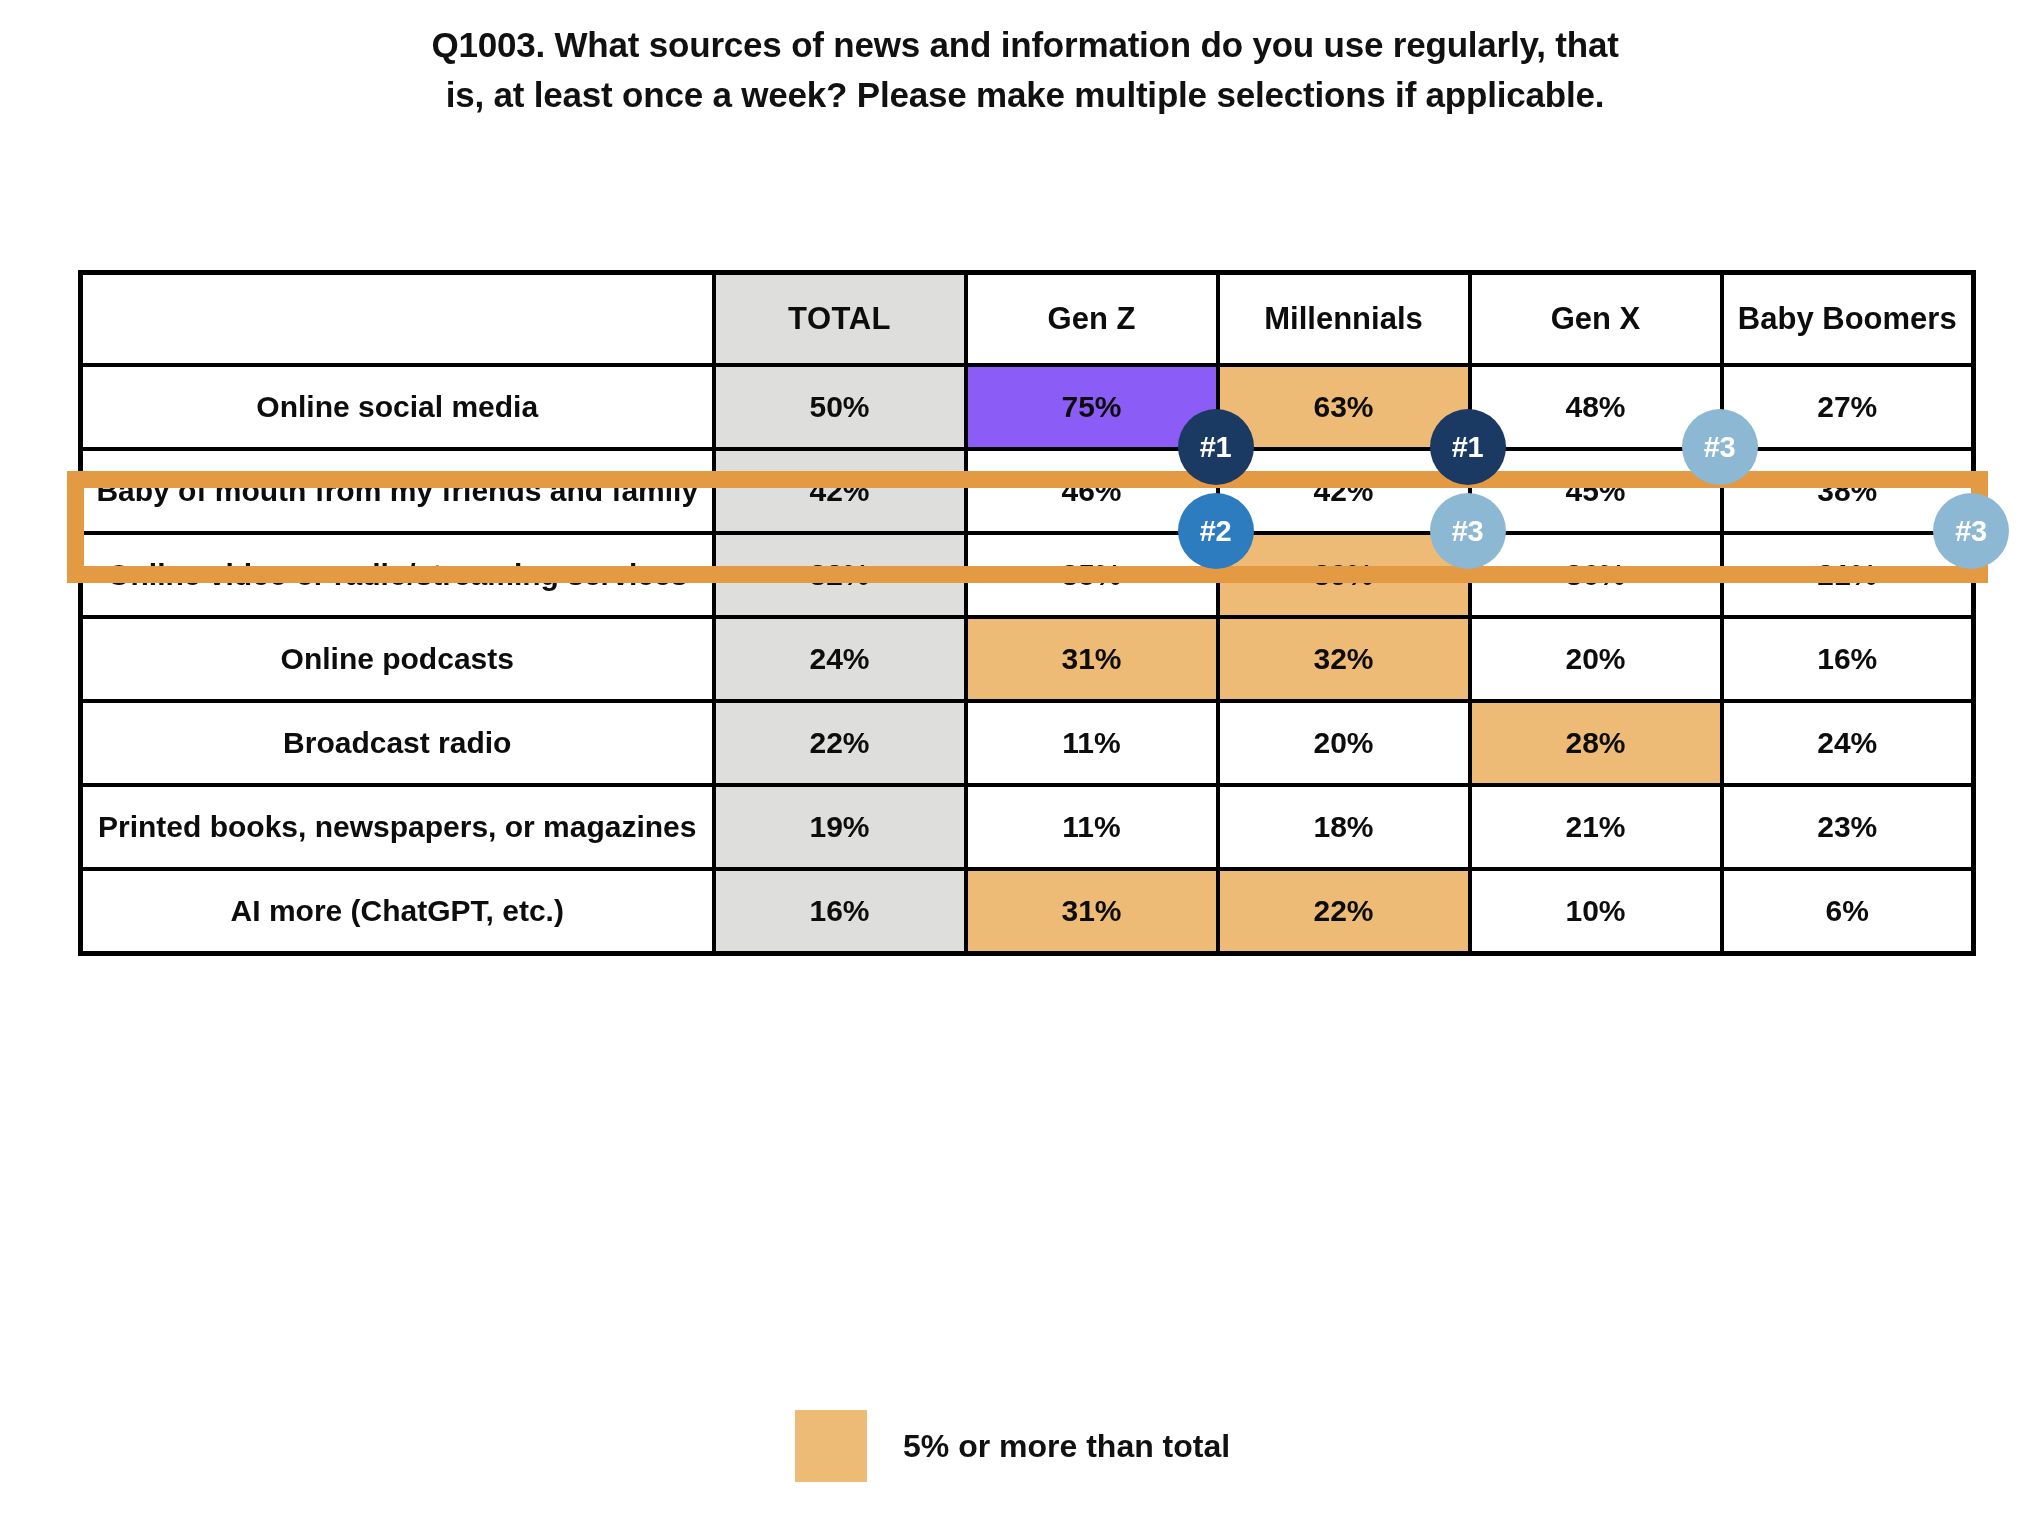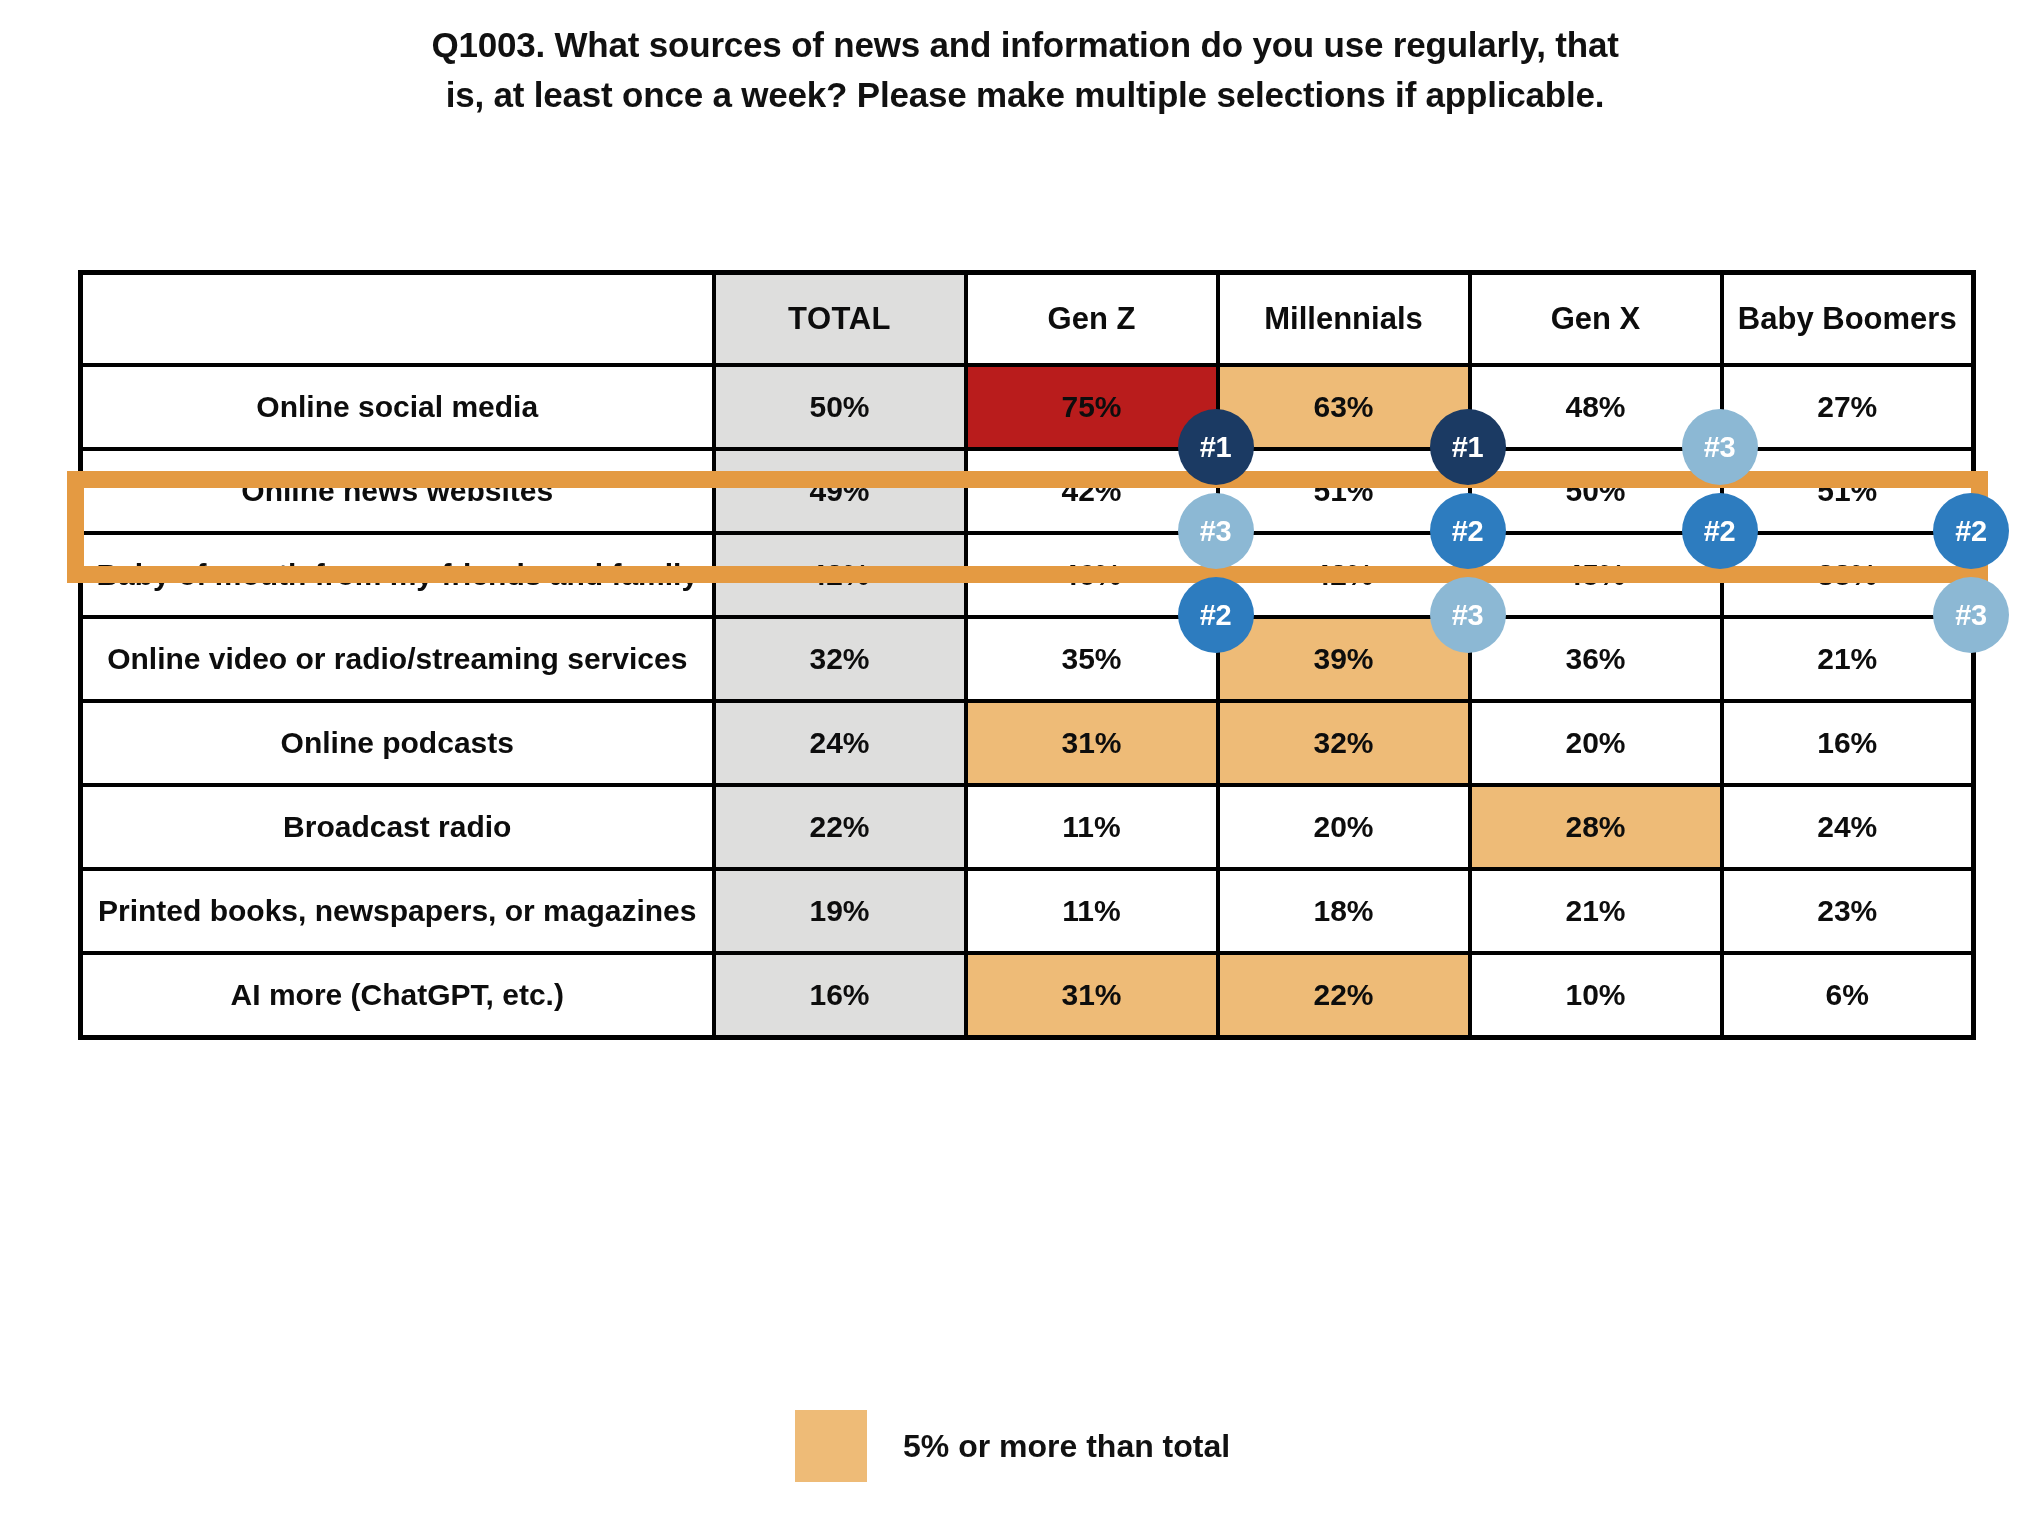--- a/index.html
+++ b/index.html
@@ -160,32 +160,24 @@
         <th class="h-gen">Gen Z</th>
         <th class="h-gen">Millennials</th>
         <th class="h-gen">Gen X</th>
         <th class="h-gen">Baby Boomers</th>
       </tr>
     </thead>
     <tbody id="matrix-body">
         <tr>
           <td class="rowlabel">Online social media</td>
           <td class="v-total" style="background: rgb(222, 222, 221);"><span>50%</span></td>
-          <td class="v-gen hl" style="background: #b91c1c;"><span>75%</span><div class="badge r1" style="background: rgb(27, 58, 99);">#1</div></td>
+          <td class="v-gen hl" style="background: #8b5cf6;"><span>75%</span><div class="badge r1" style="background: rgb(27, 58, 99);">#1</div></td>
           <td class="v-gen hl" style="background: rgb(238, 187, 119);"><span>63%</span><div class="badge r1" style="background: rgb(27, 58, 99);">#1</div></td>
           <td class="v-gen"><span>48%</span><div class="badge r3" style="background: rgb(140, 184, 212);">#3</div></td>
           <td class="v-gen"><span>27%</span></td>
-        </tr>
-        <tr>
-          <td class="rowlabel">Online news websites</td>
-          <td class="v-total" style="background: rgb(222, 222, 221);"><span>49%</span></td>
-          <td class="v-gen"><span>42%</span><div class="badge r3" style="background: rgb(140, 184, 212);">#3</div></td>
-          <td class="v-gen"><span>51%</span><div class="badge r2" style="background: rgb(45, 124, 191);">#2</div></td>
-          <td class="v-gen"><span>50%</span><div class="badge r2" style="background: rgb(45, 124, 191);">#2</div></td>
-          <td class="v-gen"><span>51%</span><div class="badge r2" style="background: rgb(45, 124, 191);">#2</div></td>
         </tr>
         <tr>
           <td class="rowlabel">Baby of mouth from my friends and family</td>
           <td class="v-total" style="background: rgb(222, 222, 221);"><span>42%</span></td>
           <td class="v-gen"><span>46%</span><div class="badge r2" style="background: rgb(45, 124, 191);">#2</div></td>
           <td class="v-gen"><span>42%</span><div class="badge r3" style="background: rgb(140, 184, 212);">#3</div></td>
           <td class="v-gen"><span>45%</span></td>
           <td class="v-gen"><span>38%</span><div class="badge r3" style="background: rgb(140, 184, 212);">#3</div></td>
         </tr>
         <tr>

